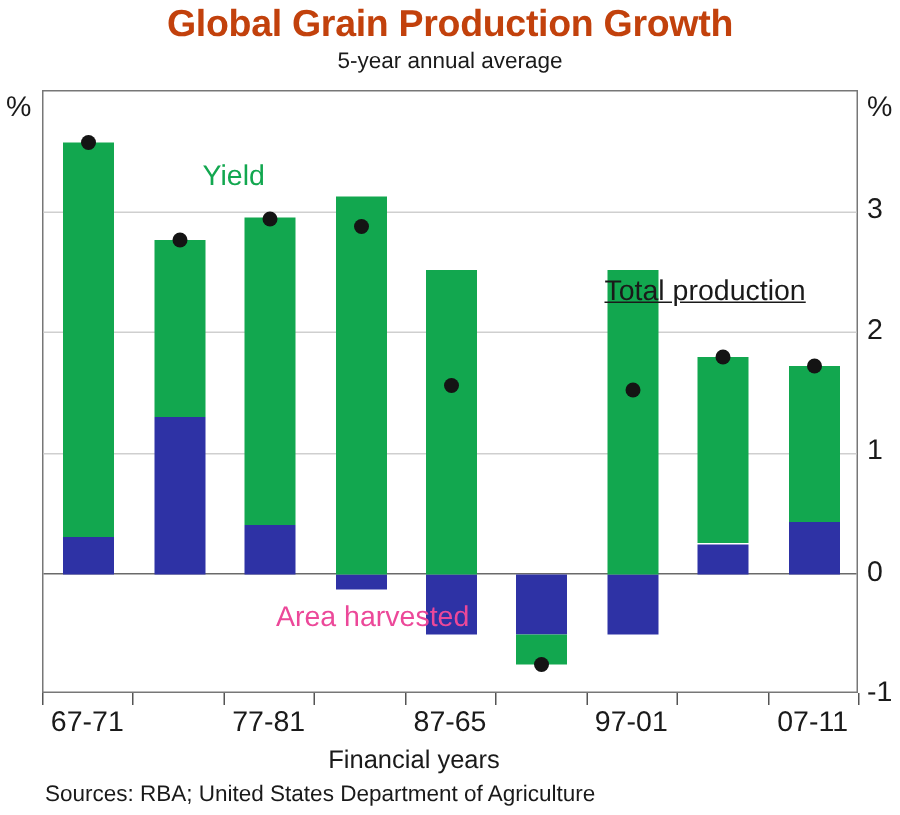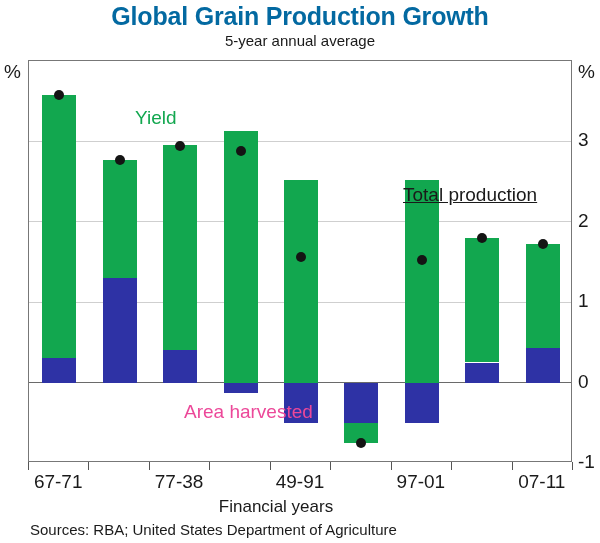--- a/index.html
+++ b/index.html
@@ -9,21 +9,21 @@
     font-family:"Liberation Sans", sans-serif;
     color:#1a1a1a;
     overflow:hidden;
   }
   #root{position:relative;width:600px;height:543px;}
 
   .chart-title{
     position:absolute;left:0;top:2px;width:600px;
     text-align:center;
     font-size:25px;font-weight:bold;letter-spacing:-0.2px;
-    color:#0369a1;
+    color:#c2410c;
   }
   .chart-subtitle{
     position:absolute;left:0;top:32px;width:600px;
     text-align:center;
     font-size:15px;color:#1a1a1a;
   }
 
   
   #plot{
     position:absolute;
@@ -153,22 +153,22 @@
       <div class="xtick" style="left: 88.4444px;"></div>
       <div class="xtick" style="left: 148.889px;"></div>
       <div class="xtick" style="left: 209.333px;"></div>
       <div class="xtick" style="left: 269.778px;"></div>
       <div class="xtick" style="left: 330.222px;"></div>
       <div class="xtick" style="left: 390.667px;"></div>
       <div class="xtick" style="left: 451.111px;"></div>
       <div class="xtick" style="left: 511.556px;"></div>
       <div class="xtick" style="left: 572px;"></div>
       <div class="xlabel" style="left: 13.2222px;">67-71</div>
-      <div class="xlabel" style="left: 134.111px;">77-38</div>
-      <div class="xlabel" style="left: 255px;">49-91</div>
+      <div class="xlabel" style="left: 134.111px;">77-81</div>
+      <div class="xlabel" style="left: 255px;">87-65</div>
       <div class="xlabel" style="left: 375.889px;">97-01</div>
       <div class="xlabel" style="left: 496.778px;">07-11</div>
     </div>
 
   <div class="axis-caption">Financial years</div>
   <div class="sources">Sources: RBA; United States Department of Agriculture</div>
 
 </div>
 
 </body></html>

